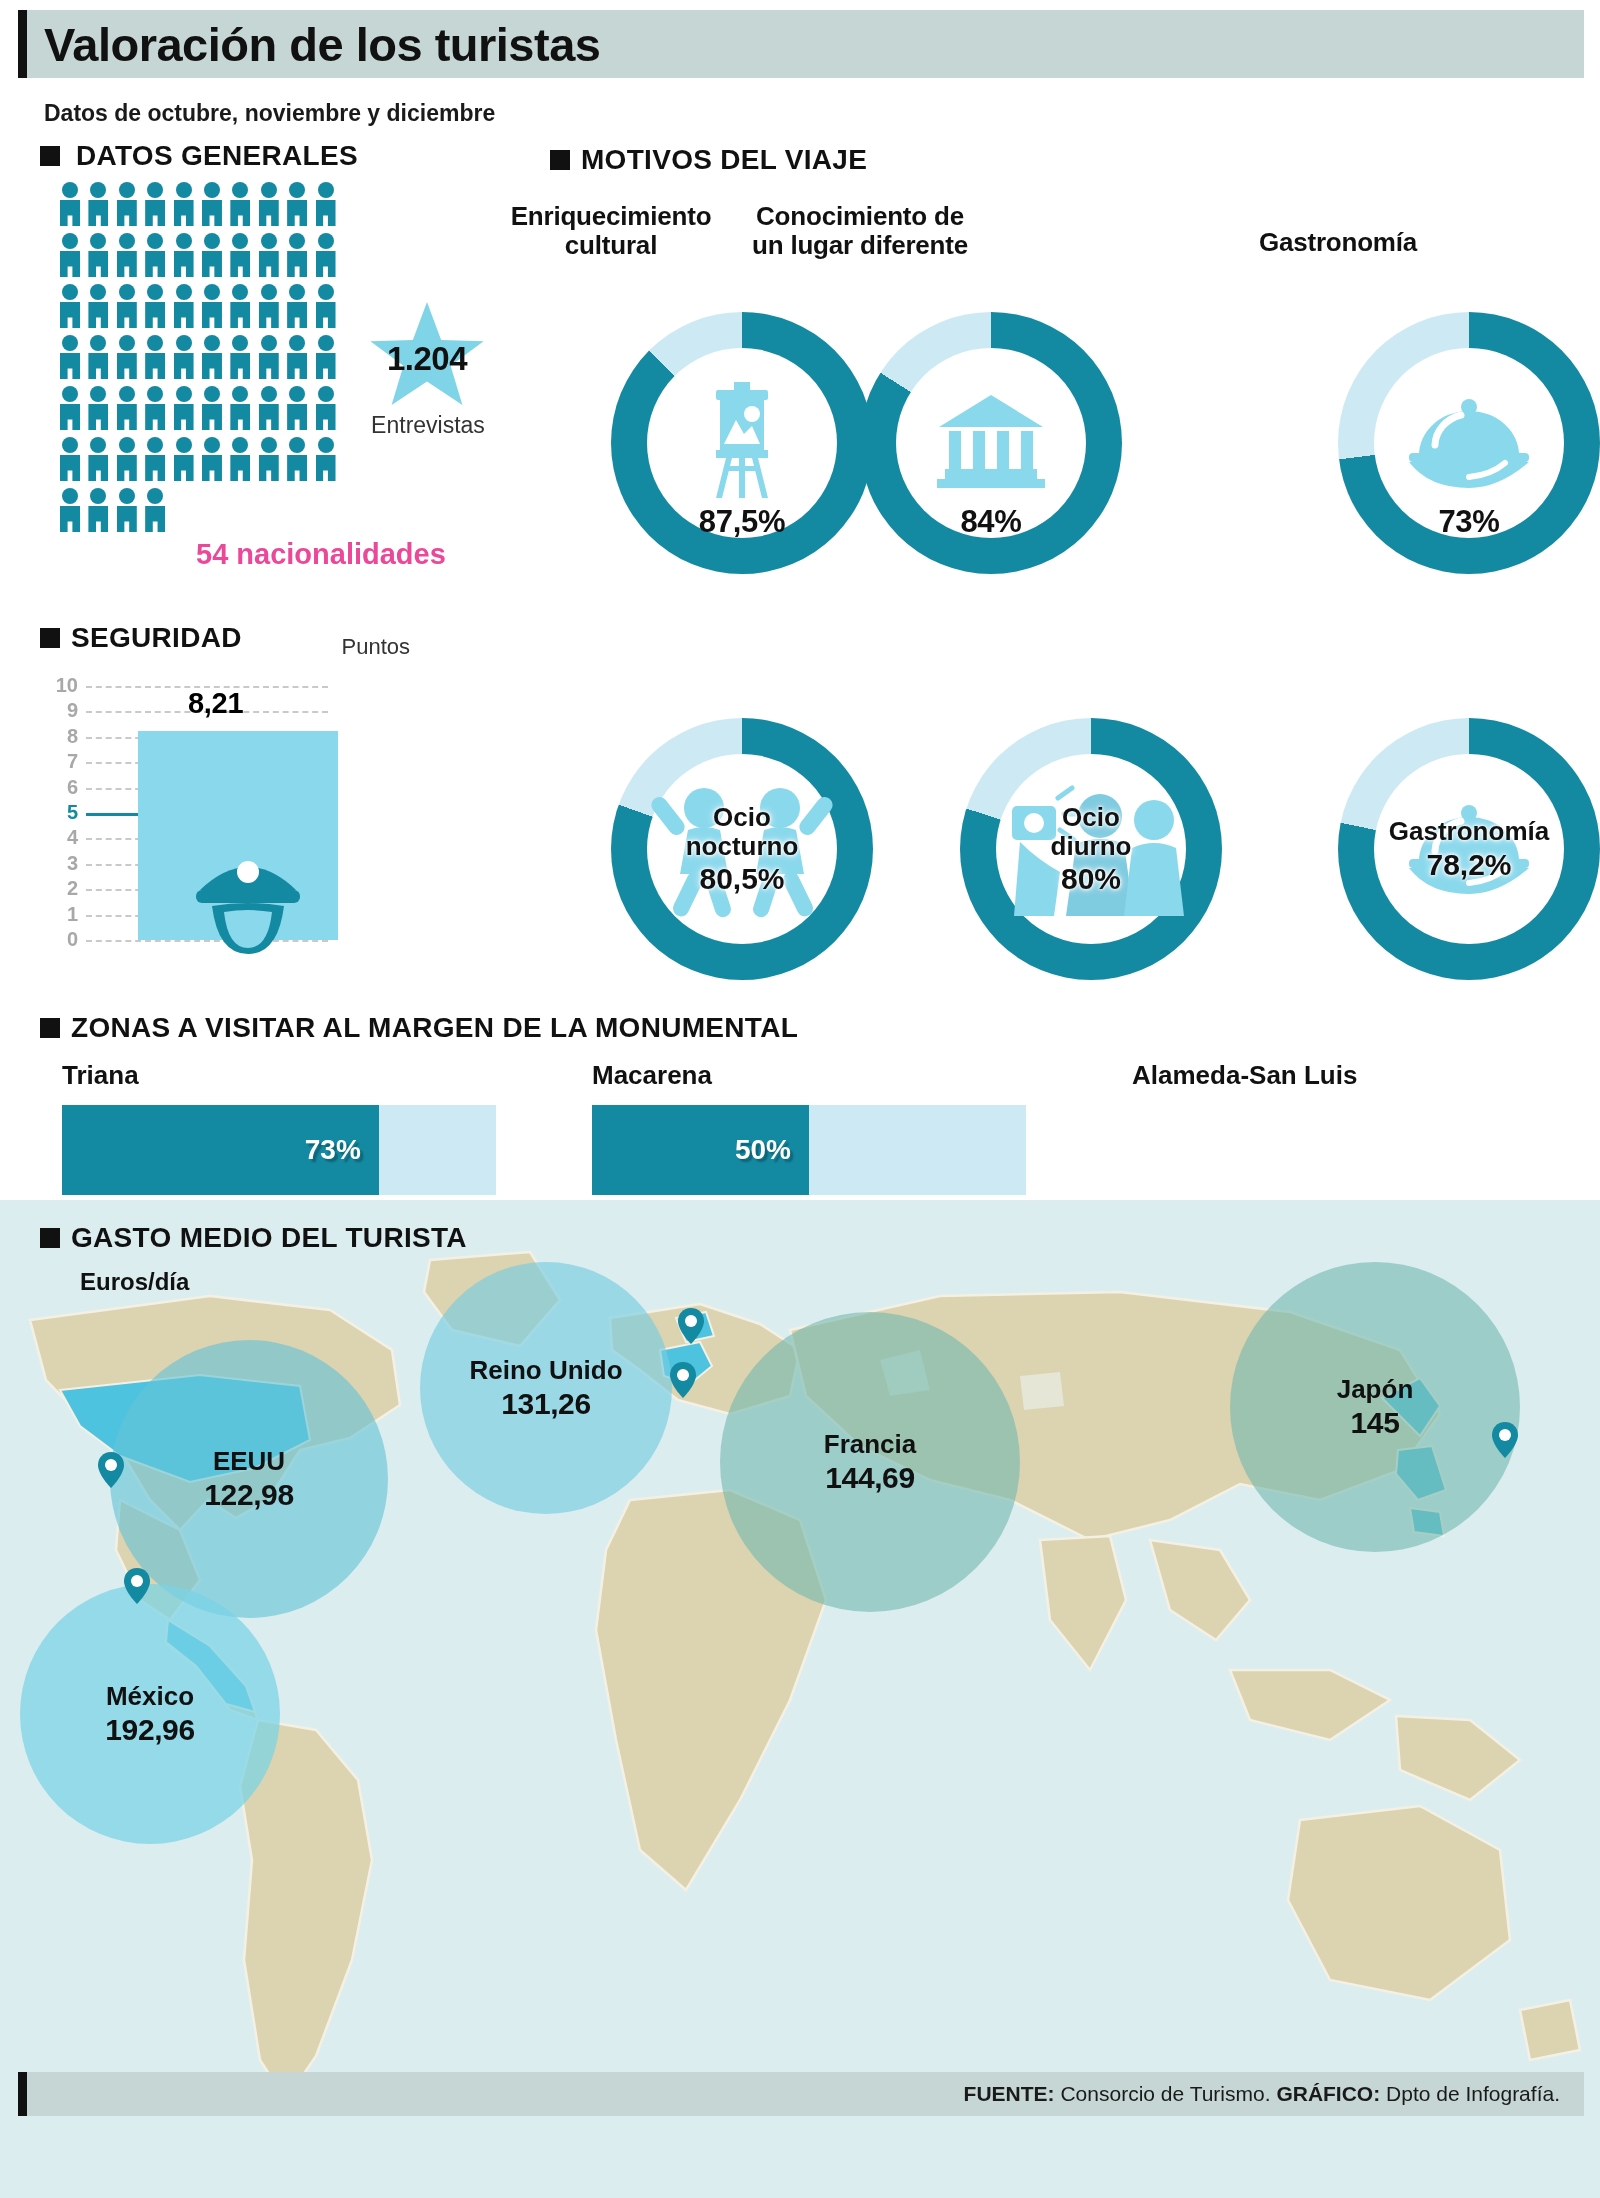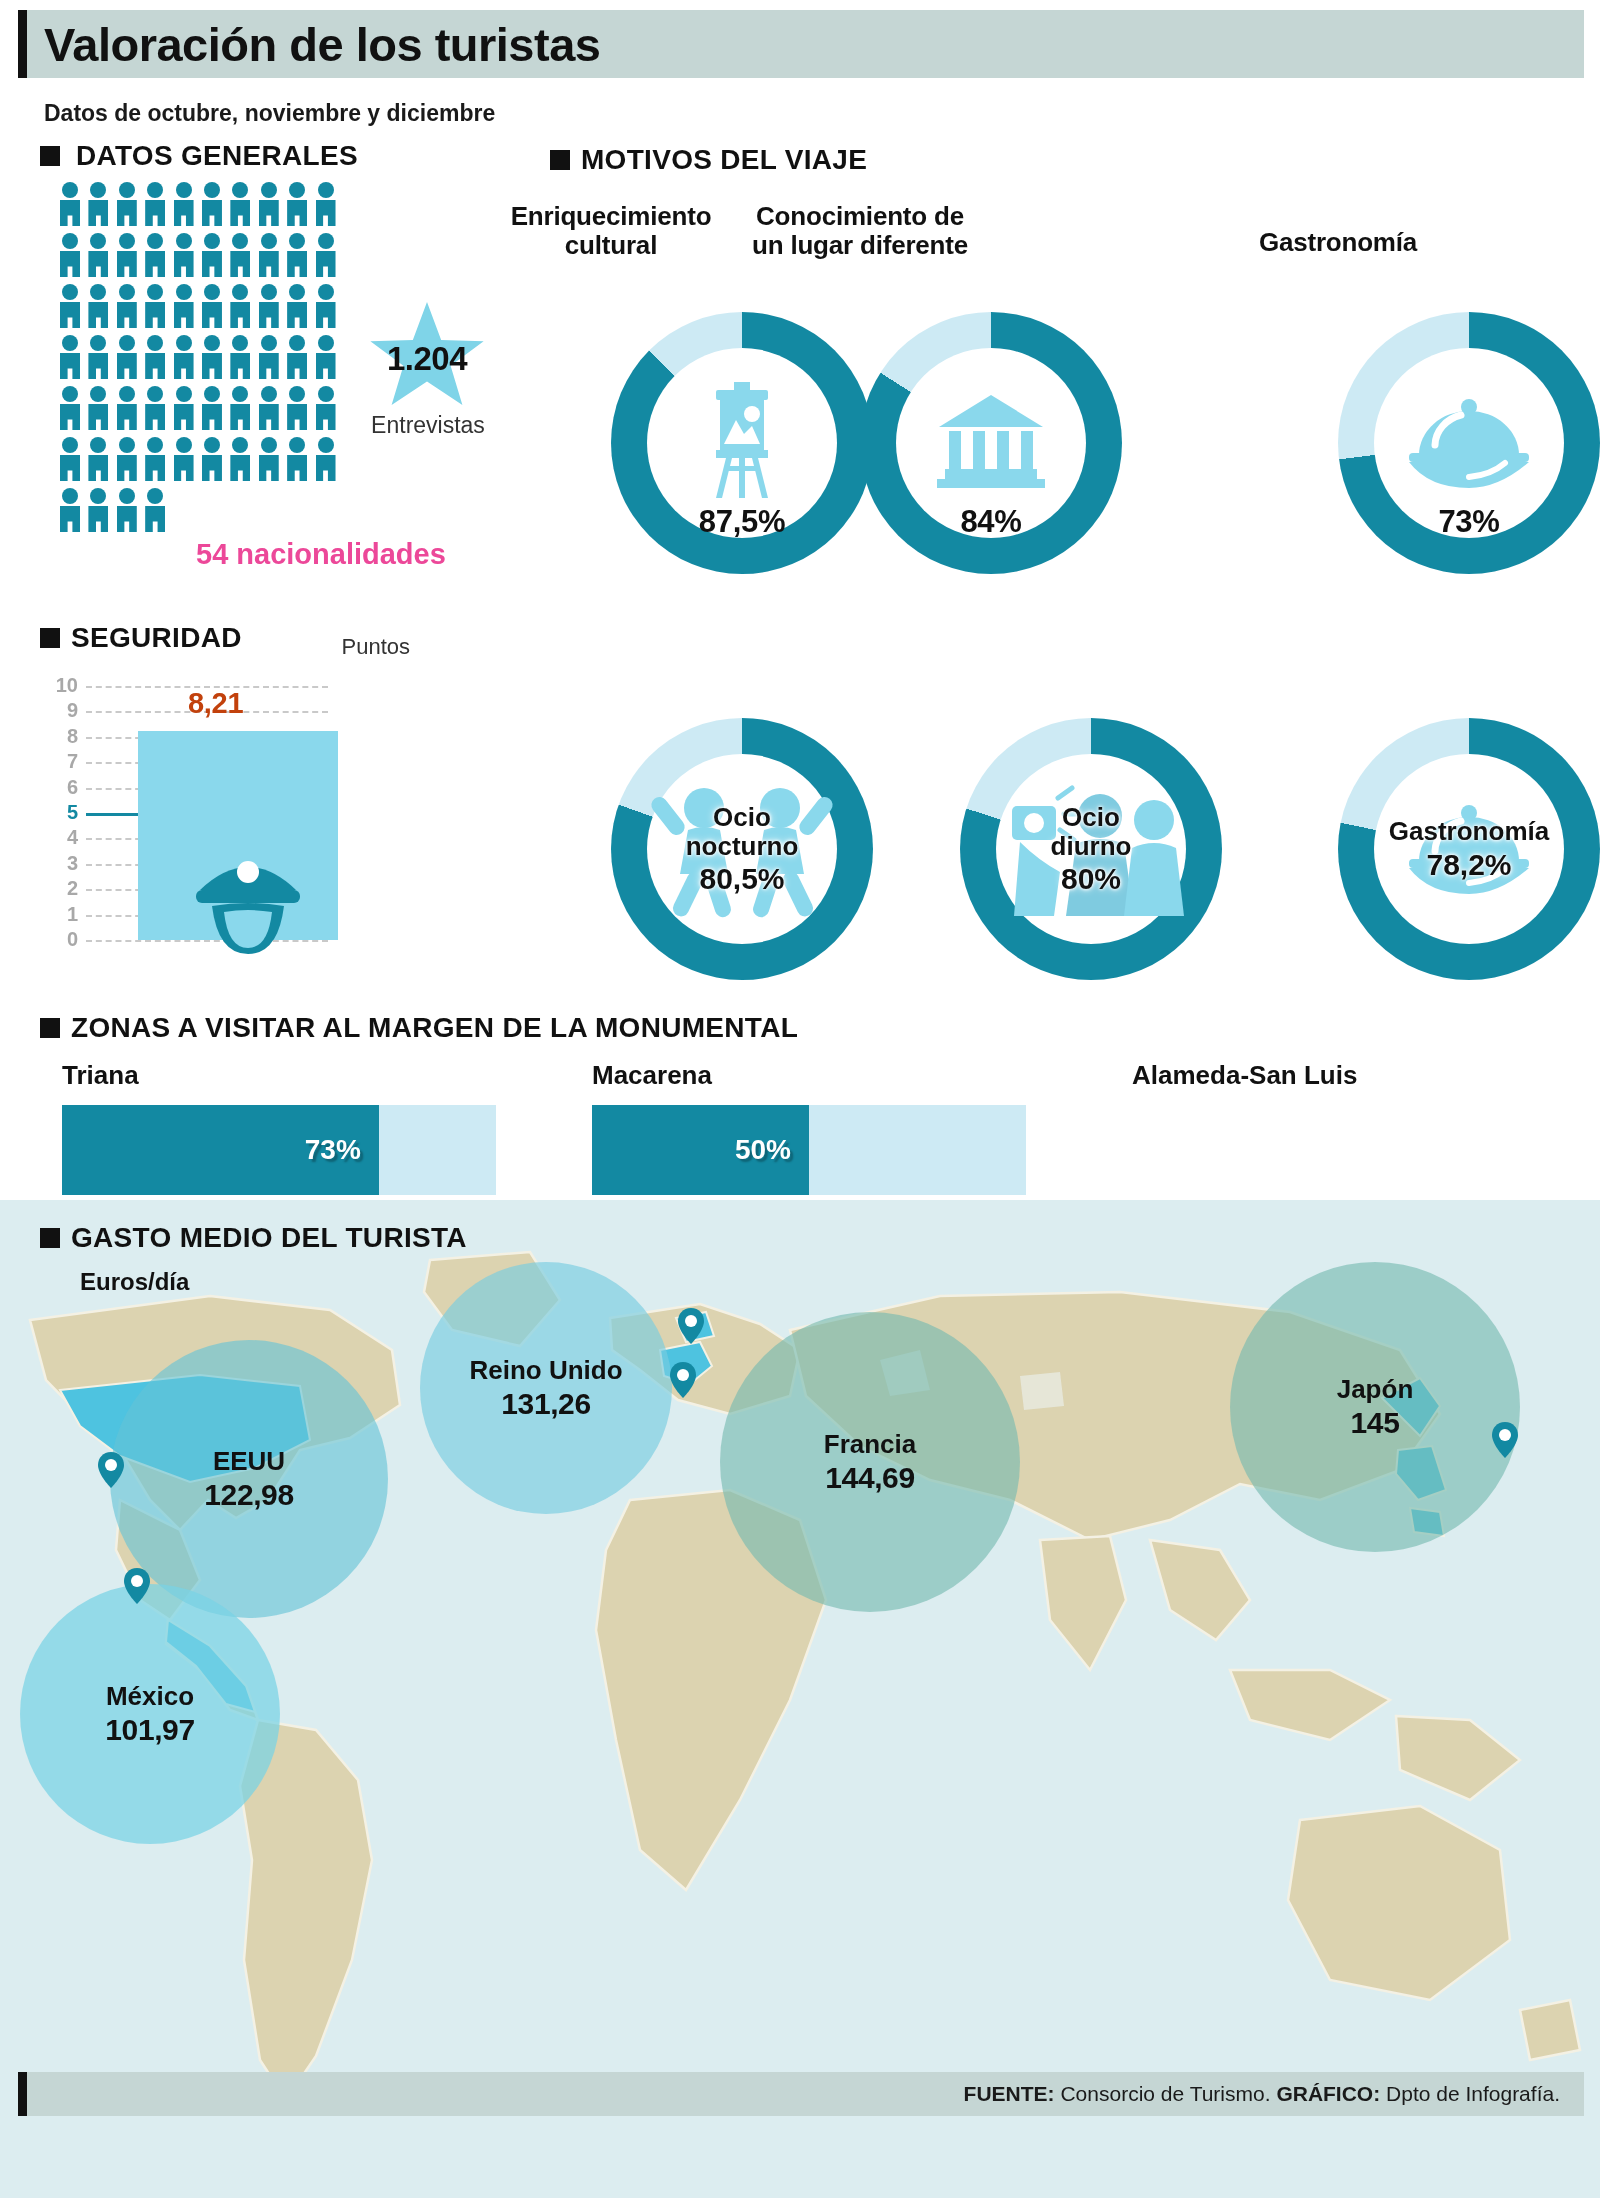--- a/index.html
+++ b/index.html
@@ -89,21 +89,21 @@
   .seg{ position:absolute; left:48px; top:668px; width:420px; height:300px; }
   .seg-unit{ position:absolute; right:58px; top:-34px; font-size:22px; color:#333; }
   .axis-lbl{ position:absolute; font-size:20px; font-weight:bold; color:#a8a8a8; width:30px; text-align:right; }
   .axis-lbl.hl{ color:#1389a2; }
   .grid{ position:absolute; left:38px; border-top:2px dashed #c9c9c9; width:242px; }
   .grid.hl{ border-top:3px solid #1389a2; }
   .seg-bar{
     position:absolute; background:#8ad8ec;
   }
   .seg-val{
-    position:absolute; font-size:29px; font-weight:bold; color:#c2410c; letter-spacing:-0.3px;
+    position:absolute; font-size:29px; font-weight:bold; color:#000000; letter-spacing:-0.3px;
   }
 
   
   .zone{ position:absolute; }
   .zone-name{ font-size:26px; font-weight:bold; color:#111; margin-bottom:14px; }
   .zone-track{ position:relative; width:434px; height:90px; background:#cdeaf4; }
   .zone-fill{ position:absolute; left:0; top:0; height:90px; background:#1389a2; }
   .zone-pct{
     position:absolute; right:18px; top:50%; transform:translateY(-50%);
     font-size:28px; font-weight:bold; color:#fff;
@@ -689,21 +689,21 @@
       <span class="sec-lbl">GASTO MEDIO DEL TURISTA</span>
     </div>
     <div class="map-unit">Euros/día</div>
 
     <div class="bubble" style="left:110px; top:140px; width:278px; height:278px;">
       <span class="bub-name">EEUU</span>
       <span class="bub-val">122,98</span>
     </div>
     <div class="bubble" style="left:20px; top:384px; width:260px; height:260px; background:rgba(120,210,228,0.72);">
       <span class="bub-name">México</span>
-      <span class="bub-val">101,97</span>
+      <span class="bub-val">192,96</span>
     </div>
     <div class="bubble" style="left:420px; top:62px; width:252px; height:252px; background:rgba(120,205,225,0.65);">
       <span class="bub-name">Reino Unido</span>
       <span class="bub-val">131,26</span>
     </div>
     <div class="bubble" style="left:720px; top:112px; width:300px; height:300px; background:rgba(116,186,176,0.62);">
       <span class="bub-name">Francia</span>
       <span class="bub-val">144,69</span>
     </div>
     <div class="bubble" style="left:1230px; top:62px; width:290px; height:290px; background:rgba(116,186,176,0.62);">

